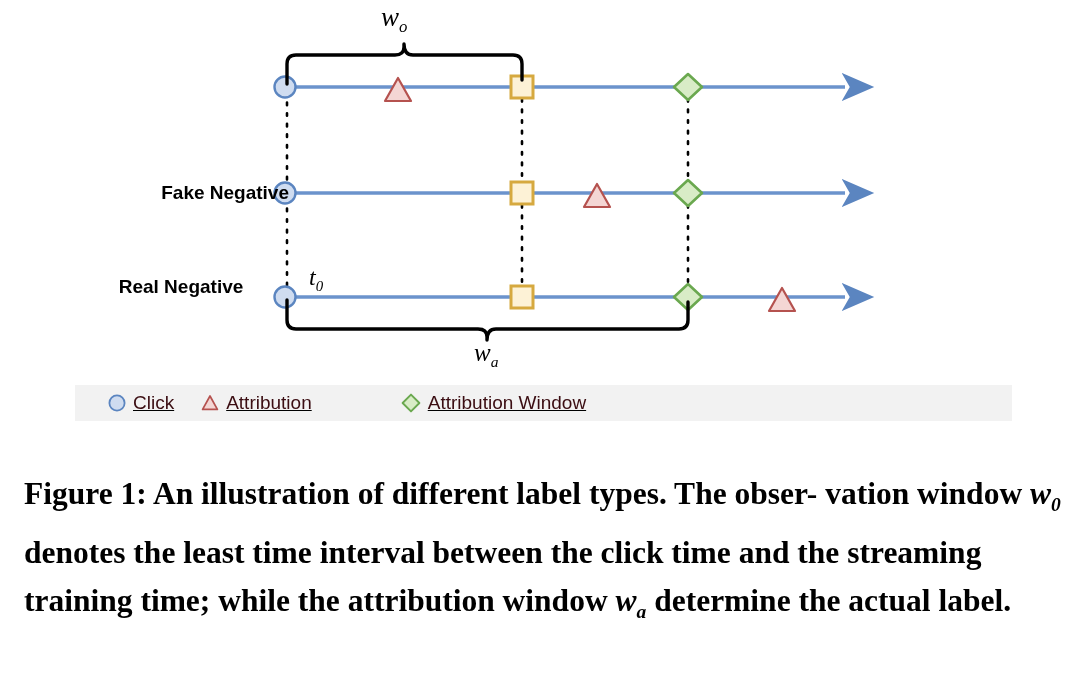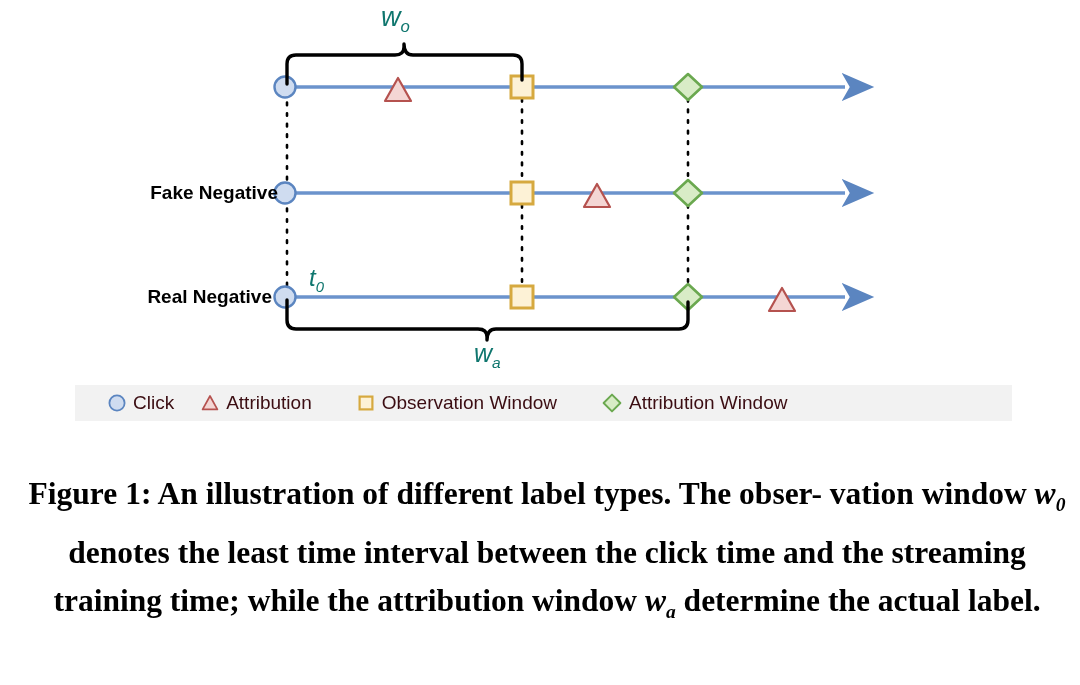--- a/index.html
+++ b/index.html
@@ -17,37 +17,38 @@
     font-family:"Liberation Sans",sans-serif;
     font-weight:bold;
     font-size:19px;
     color:#000000;
     text-align:right;
     white-space:nowrap;
     transform:translateY(-50%);
   }
   .math-label{
     position:absolute;
-    font-family:Liberation Sans, sans-serif;
+    font-family:Liberation Serif, serif;
     font-style:italic;
-    color:#0f766e;
+    color:#000000;
     white-space:nowrap;
   }
   .math-label sub{font-size:0.62em;font-style:italic;}
   #wo-label{font-size:27px;left:381px;top:2px;}
   #wa-label{font-size:25px;left:474px;top:339px;}
   #t0-label{font-size:24px;left:309px;top:264px;}
 
   #legend{
     position:absolute;
     left:75px;top:385px;
     width:937px;height:36px;
     background:#f2f2f2;
     display:flex;
     align-items:center;
+    text-decoration:underline;
   }
   .legend-item{
     display:flex;
     align-items:center;
     white-space:nowrap;
   }
   .legend-item .legend-text{
     font-family:"Liberation Sans",sans-serif;
     font-size:19px;
     color:#3b0d12;
@@ -62,21 +63,21 @@
 
   #caption{
     position:absolute;
     left:24px;top:470px;
     width:1046px;
     font-family:"Liberation Serif",serif;
     font-weight:bold;
     font-size:31.5px;
     line-height:48px;
     color:#000000;
-    text-align:center;
+    text-align:left;
   }
   #caption .cap-math{font-style:italic;font-weight:bold;}
   #caption .cap-math sub{font-size:0.62em;}
 </style>
 </head>
 <body>
 
 <div id="figure-root">
 
   <svg id="diagram" viewBox="0 0 1080 440">
@@ -126,22 +127,22 @@
 
     <path d="M287,300
              L287,320 Q287,329 296,329
              L478,329 Q487,329 487,337
              L487,340
              Q487,329 496,329
              L679,329 Q688,329 688,320
              L688,302" fill="none" stroke="#000000" stroke-width="3.4" stroke-linecap="round" stroke-linejoin="round"></path>
   </svg>
 
-  <div class="row-label" style="left:96px;width:182px;top:193px;">Fake Negative</div>
-  <div class="row-label" style="left:90px;width:182px;top:297px;">Real Negative</div>
+  <div class="row-label" style="left:107px;width:182px;top:193px;">Fake Negative</div>
+  <div class="row-label" style="left:90px;width:182px;top:287px;text-align:center;">Real Negative</div>
 
   <div class="math-label" id="wo-label"><span>w</span><sub>o</sub></div>
   <div class="math-label" id="wa-label"><span>w</span><sub>a</sub></div>
   <div class="math-label" id="t0-label"><span>t</span><sub>0</sub></div>
 
   <div id="legend">
     <div id="legend-pad-left" class="sw"></div>
 
     <div class="legend-item">
       <svg width="20" height="20" viewBox="0 0 20 20">
@@ -154,26 +155,20 @@
 
     <div class="legend-item">
       <svg width="20" height="20" viewBox="0 0 20 20">
         <polygon points="10,3 17.4,16.4 2.6,16.4" fill="#f4d6d4" stroke="#b5524f" stroke-width="1.7" stroke-linejoin="round"></polygon>
       </svg>
       <span class="legend-text">Attribution</span>
     </div>
 
     <div class="legend-gap-2 sw"></div>
 
-    <div class="legend-item">
-      <svg width="20" height="20" viewBox="0 0 20 20">
-        <rect x="3.6" y="3.6" width="12.8" height="12.8" fill="#fdf2d6" stroke="#d6a93f" stroke-width="2.2"></rect>
-      </svg>
-      <span class="legend-text">Observation Window</span>
-    </div>
 
     <div class="legend-gap-3 sw"></div>
 
     <div class="legend-item">
       <svg width="22" height="22" viewBox="0 0 22 22">
         <polygon points="11,2.6 19.4,11 11,19.4 2.6,11" fill="#d8ecc6" stroke="#6aa84f" stroke-width="1.9" stroke-linejoin="round"></polygon>
       </svg>
       <span class="legend-text">Attribution Window</span>
     </div>
   </div>

